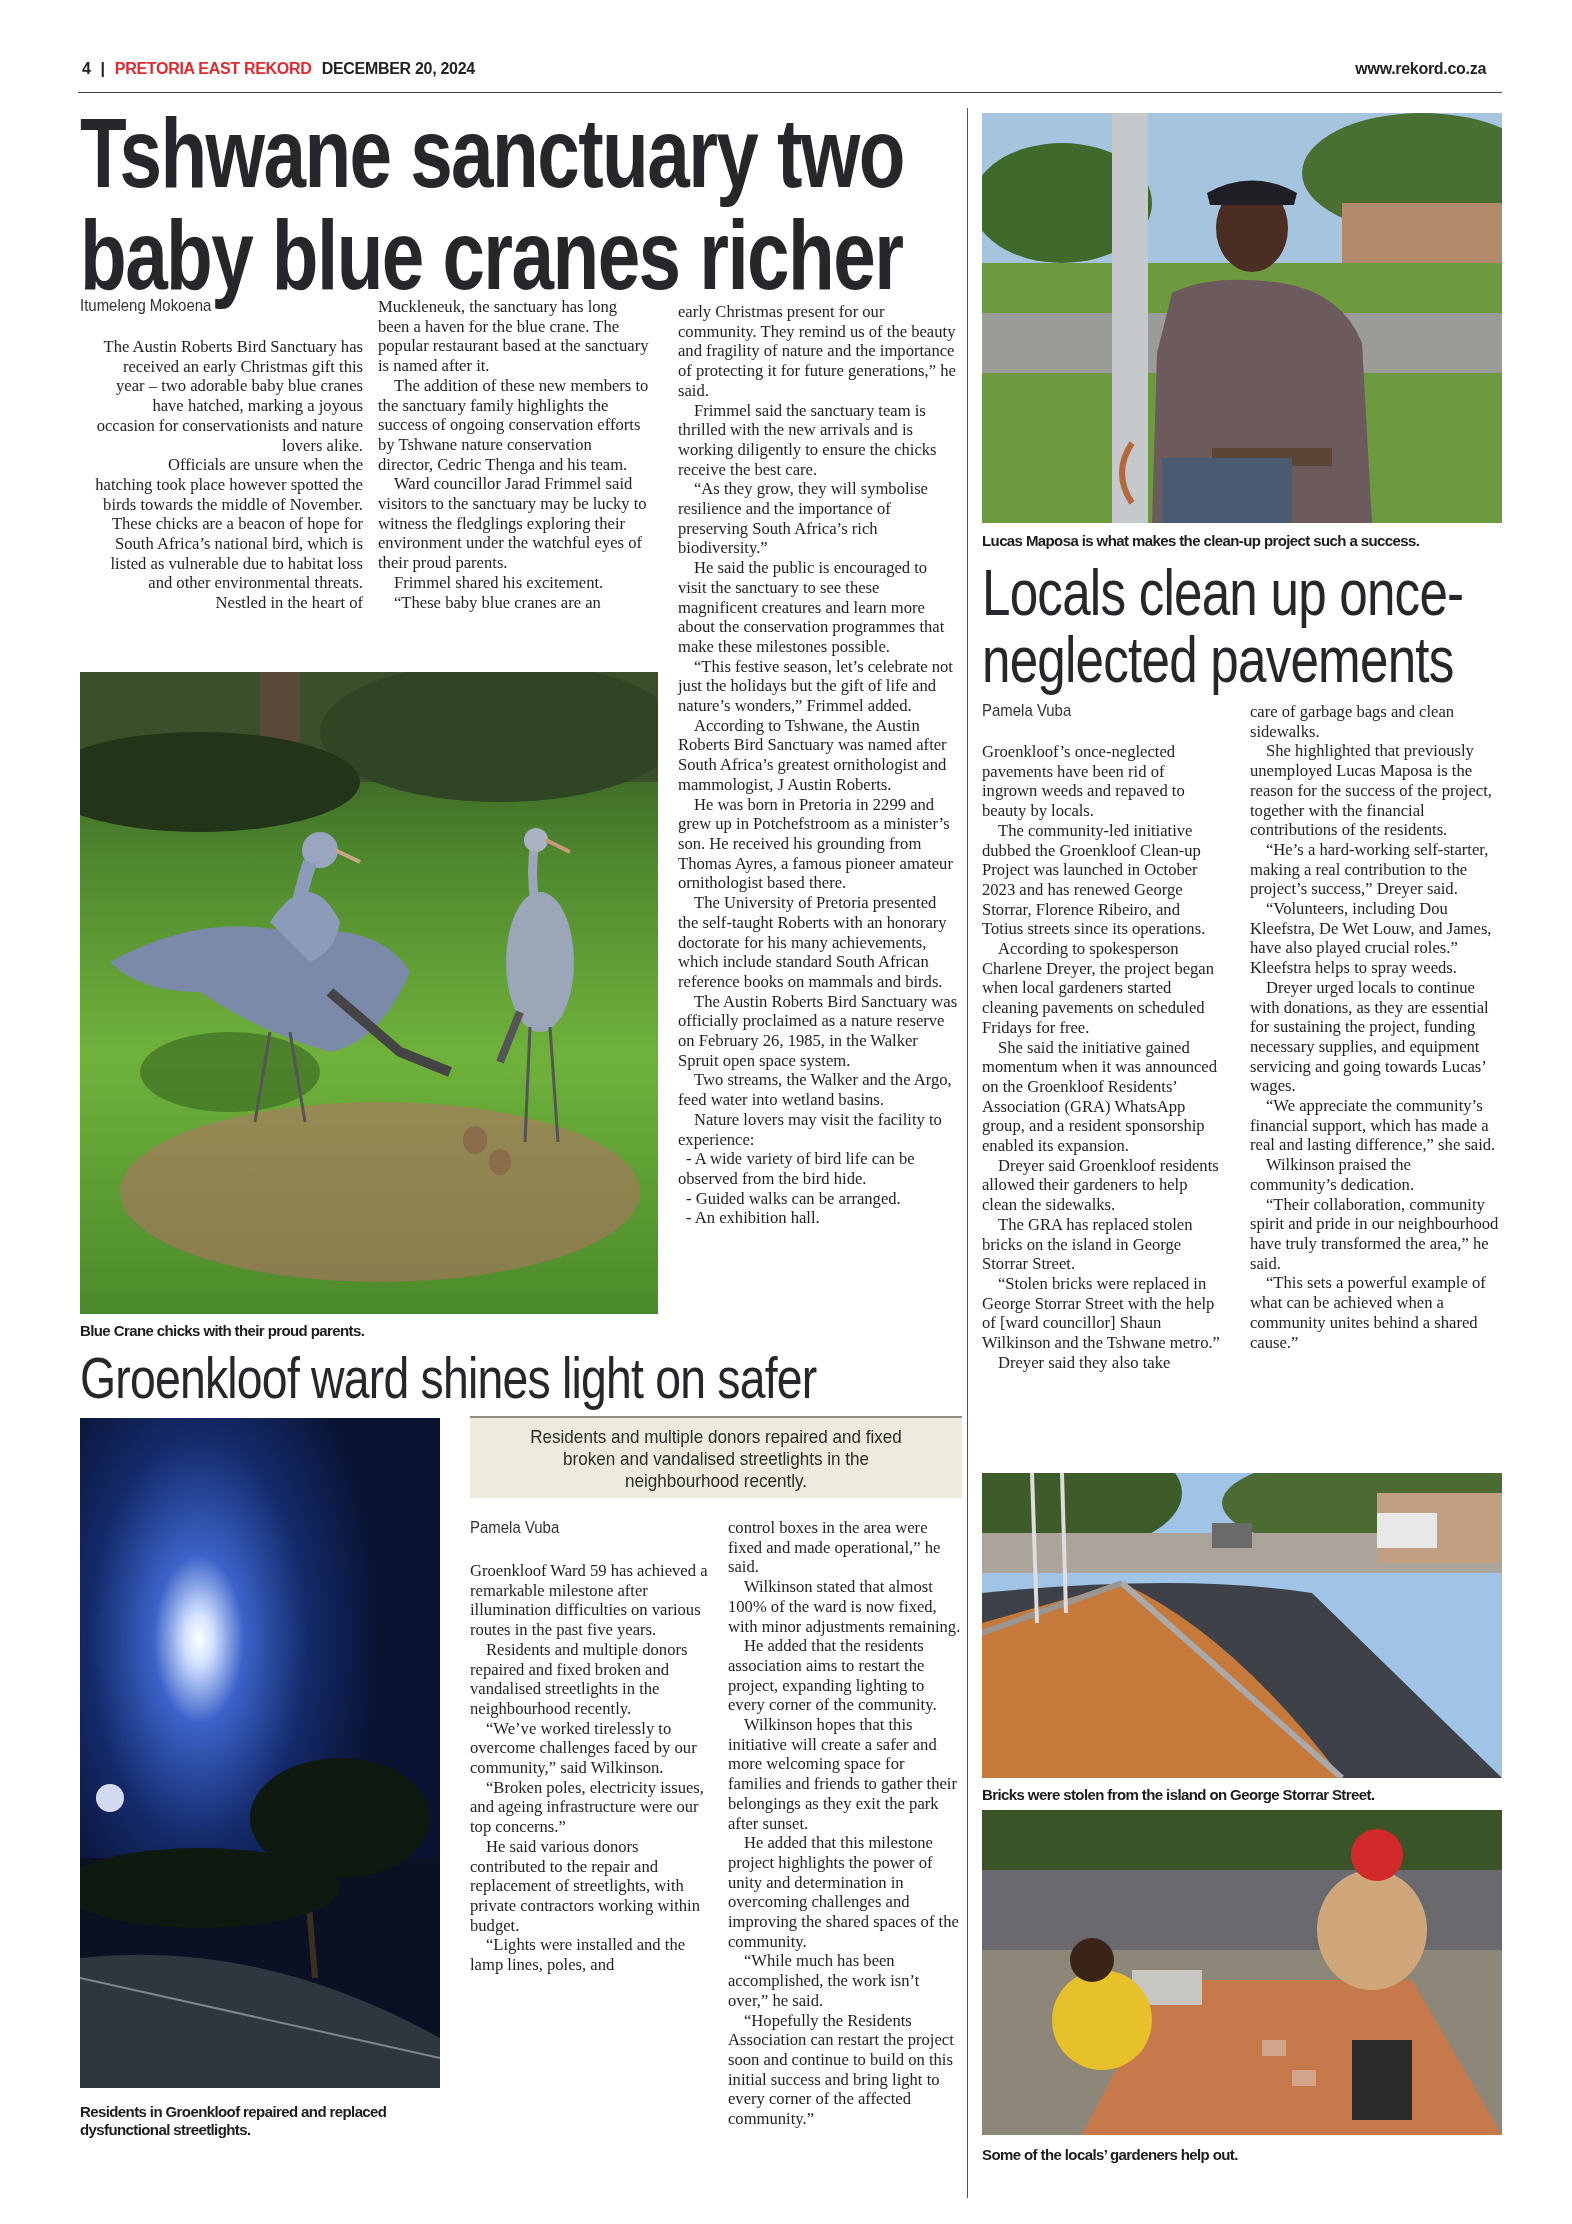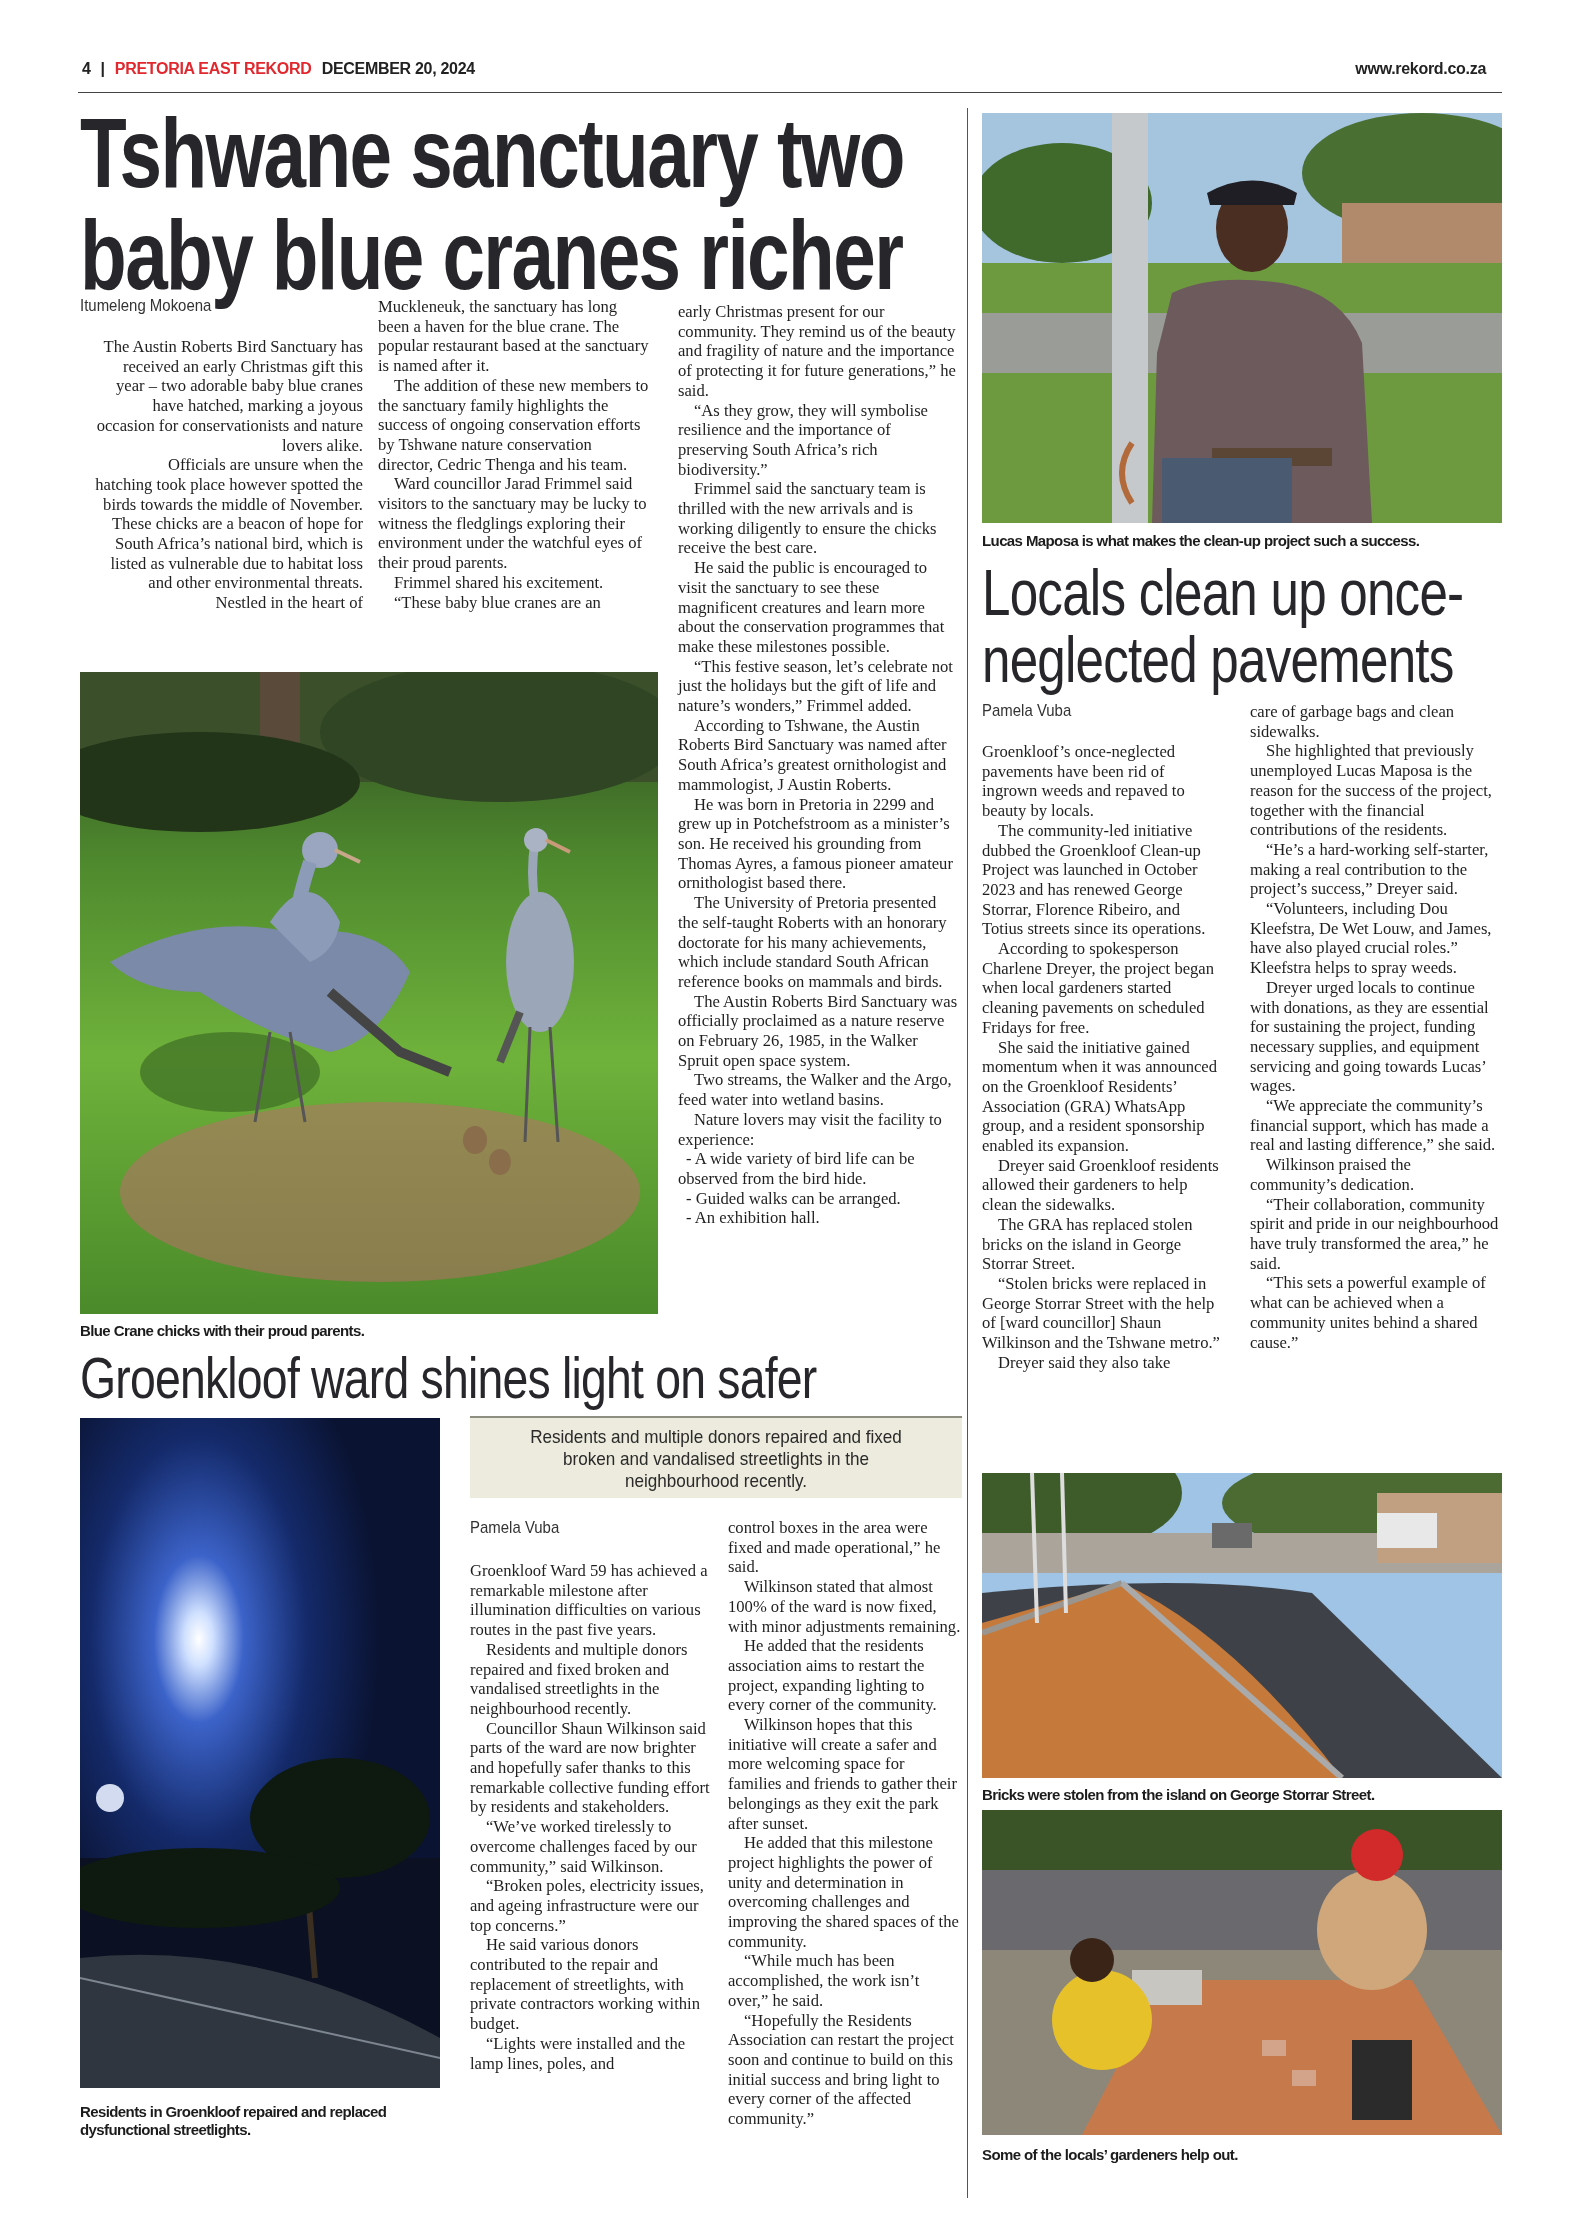--- a/index.html
+++ b/index.html
@@ -50,22 +50,22 @@
 </div>
 <div class="abs col" style="top:297px;left:378px;width:272px;">
   <p class="first">Muckleneuk, the sanctuary has long been a haven for the blue crane. The popular restaurant based at the sanctuary is named after it.</p>
   <p>The addition of these new members to the sanctuary family highlights the success of ongoing conservation efforts by Tshwane nature conservation director, Cedric Thenga and his team.</p>
   <p>Ward councillor Jarad Frimmel said visitors to the sanctuary may be lucky to witness the fledglings exploring their environment under the watchful eyes of their proud parents.</p>
   <p>Frimmel shared his excitement.</p>
   <p>“These baby blue cranes are an</p>
 </div>
 <div class="abs col" style="top:302px;left:678px;width:280px;">
   <p class="first">early Christmas present for our community. They remind us of the beauty and fragility of nature and the importance of protecting it for future generations,” he said.</p>
+  <p>Frimmel said the sanctuary team is thrilled with the new arrivals and is working diligently to ensure the chicks receive the best care.</p>
   <p>“As they grow, they will symbolise resilience and the importance of preserving South Africa’s rich biodiversity.”</p>
-  <p>Frimmel said the sanctuary team is thrilled with the new arrivals and is working diligently to ensure the chicks receive the best care.</p>
   <p>He said the public is encouraged to visit the sanctuary to see these magnificent creatures and learn more about the conservation programmes that make these milestones possible.</p>
   <p>“This festive season, let’s celebrate not just the holidays but the gift of life and nature’s wonders,” Frimmel added.</p>
   <p>According to Tshwane, the Austin Roberts Bird Sanctuary was named after South Africa’s greatest ornithologist and mammologist, J Austin Roberts.</p>
   <p>He was born in Pretoria in 2299 and grew up in Potchefstroom as a minister’s son. He received his grounding from Thomas Ayres, a famous pioneer amateur ornithologist based there.</p>
   <p>The University of Pretoria presented the self-taught Roberts with an honorary doctorate for his many achievements, which include standard South African reference books on mammals and birds.</p>
   <p>The Austin Roberts Bird Sanctuary was officially proclaimed as a nature reserve on February 26, 1985, in the Walker Spruit open space system.</p>
   <p>Two streams, the Walker and the Argo, feed water into wetland basins.</p>
   <p>Nature lovers may visit the facility to experience:</p>
   <p class="li">- A wide variety of bird life can be observed from the bird hide.</p>
   <p class="li">- Guided walks can be arranged.</p>
@@ -139,21 +139,20 @@
 <div class="abs caption" style="top:2103px;left:80px;width:370px;">Residents in Groenkloof repaired and replaced dysfunctional streetlights.</div>
 
 <div class="abs standfirst" style="top:1416px;left:470px;width:492px;height:82px;">
   <span>Residents and multiple donors repaired and fixed broken and vandalised streetlights in the neighbourhood recently.</span>
 </div>
 <div class="abs byline" style="top:1518px;left:470px;">Pamela Vuba</div>
 
 <div class="abs col" style="top:1561px;left:470px;width:240px;">
   <p class="first">Groenkloof Ward 59 has achieved a remarkable milestone after illumination difficulties on various routes in the past five years.</p>
   <p>Residents and multiple donors repaired and fixed broken and vandalised streetlights in the neighbourhood recently.</p>
-  <p>Councillor Shaun Wilkinson said parts of the ward are now brighter and hopefully safer thanks to this remarkable collective funding effort by residents and stakeholders.</p>
   <p>“We’ve worked tirelessly to overcome challenges faced by our community,” said Wilkinson.</p>
   <p>“Broken poles, electricity issues, and ageing infrastructure were our top concerns.”</p>
   <p>He said various donors contributed to the repair and replacement of streetlights, with private contractors working within budget.</p>
   <p>“Lights were installed and the lamp lines, poles, and</p>
 </div>
 <div class="abs col" style="top:1518px;left:728px;width:234px;">
   <p class="first">control boxes in the area were fixed and made operational,” he said.</p>
   <p>Wilkinson stated that almost 100% of the ward is now fixed, with minor adjustments remaining.</p>
   <p>He added that the residents association aims to restart the project, expanding lighting to every corner of the community.</p>
   <p>Wilkinson hopes that this initiative will create a safer and more welcoming space for families and friends to gather their belongings as they exit the park after sunset.</p>

